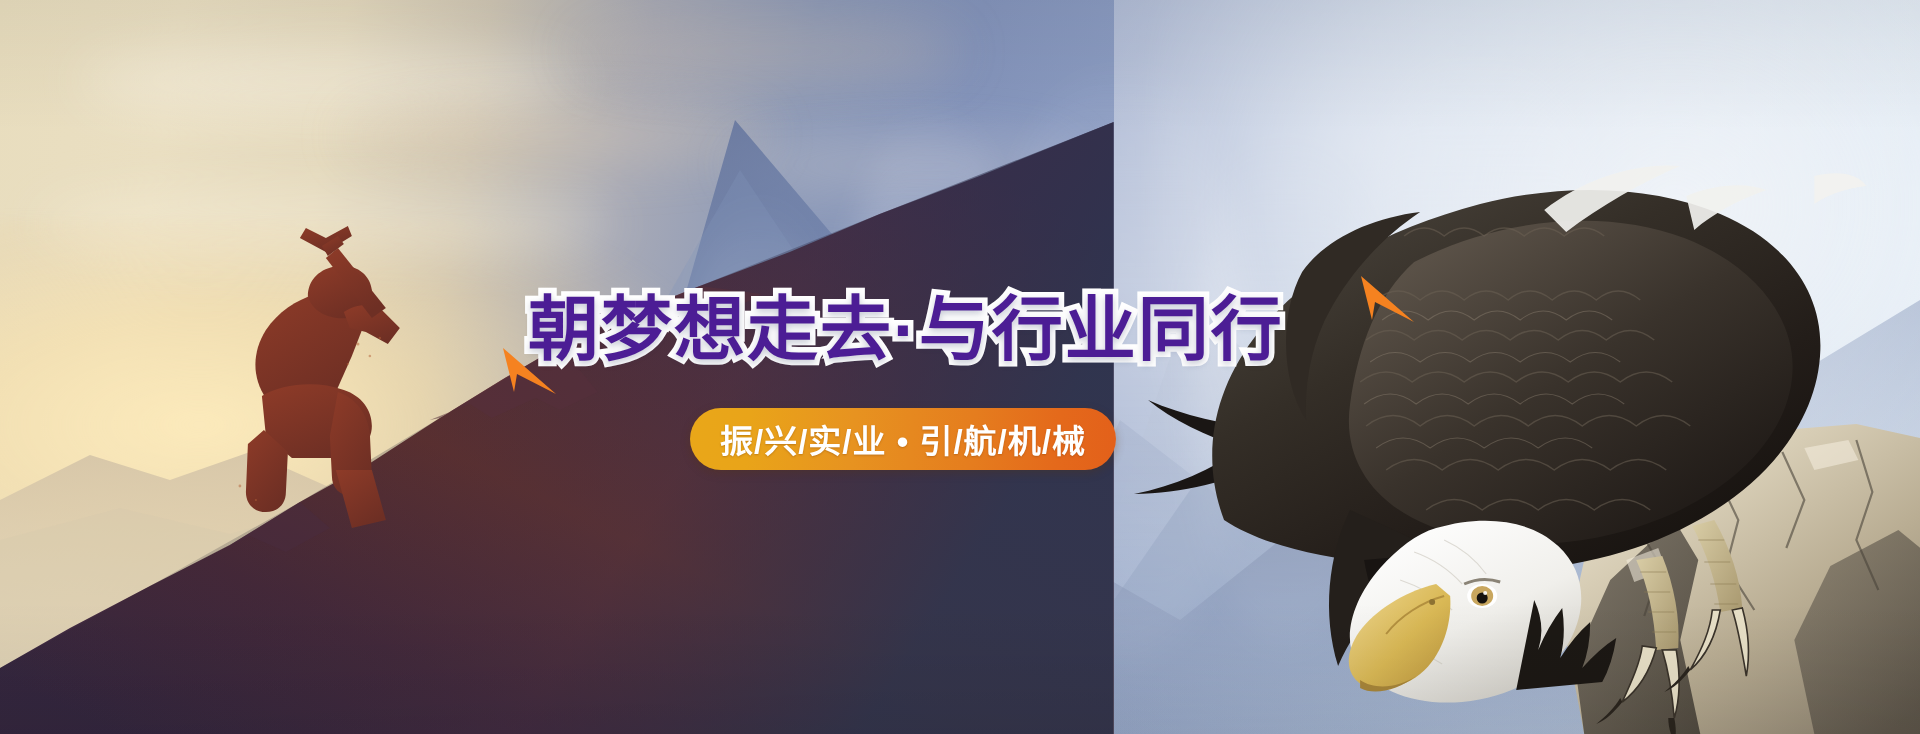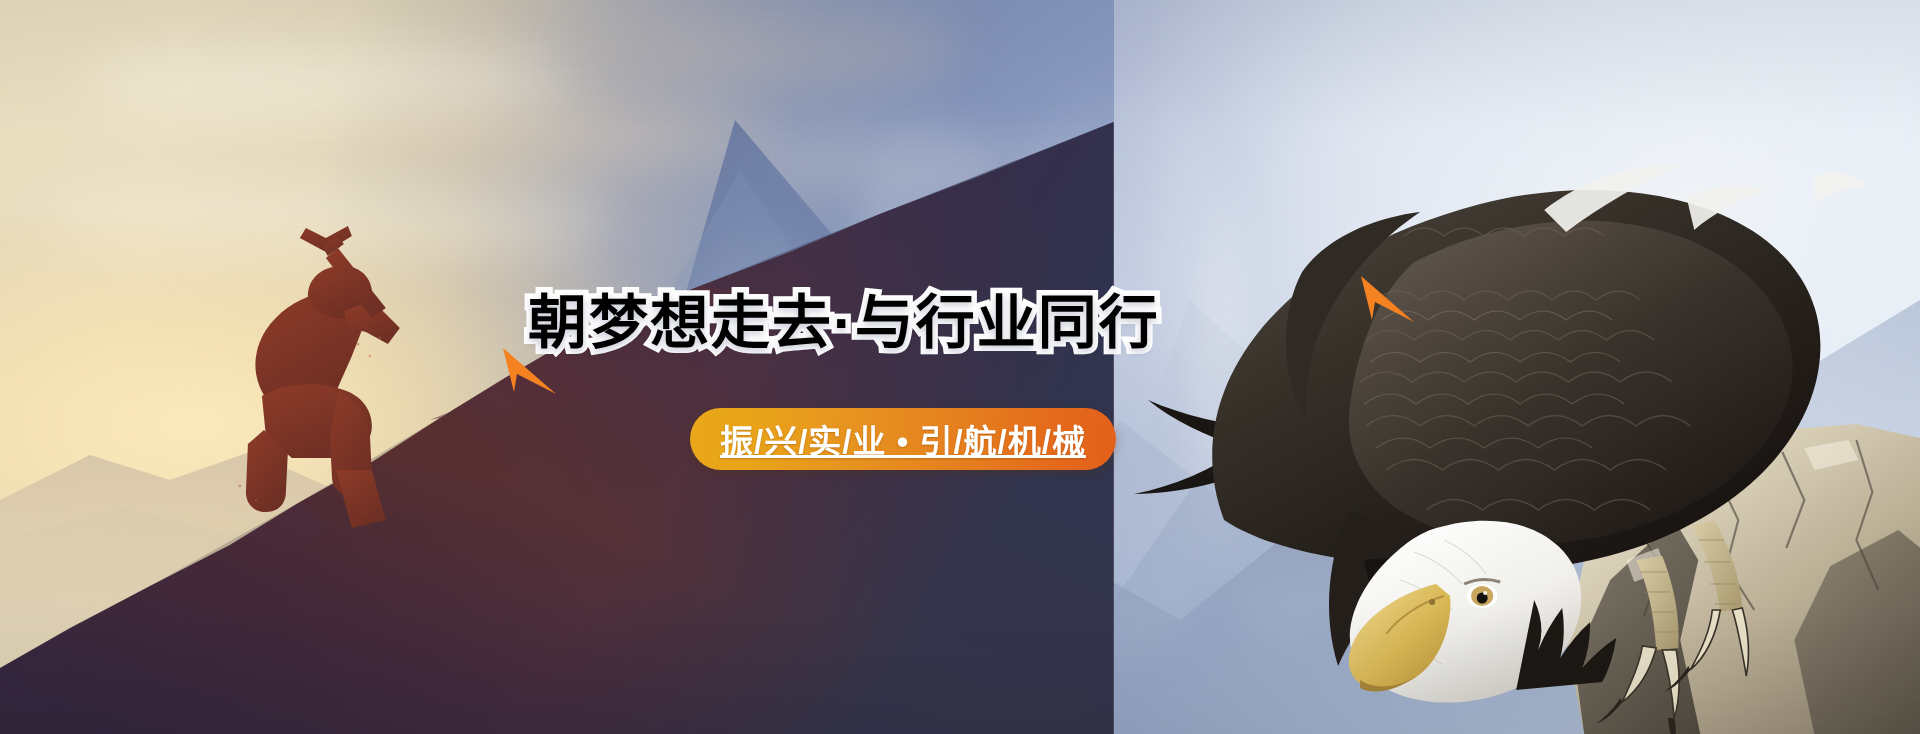--- a/index.html
+++ b/index.html
@@ -112,26 +112,26 @@
   .hero-copy{
     position:absolute;
     left:500px; top:278px;
     width:920px; height:200px;
   }
 
   .headline{
     position:absolute;
     left:28px; top:14px;
     margin:0;
-    font-size:59px;
+    font-size:71px;
     line-height:1.08;
     font-weight:700;
     letter-spacing:2px;
     white-space:nowrap;
-    color:#000000;
+    color:#4c1d95;
     -webkit-text-stroke:11px #ffffff;
     paint-order:stroke fill;
     text-shadow:0 3px 7px rgba(40,55,95,0.28);
   }
 
   .subpill{
     position:absolute;
     left:190px; top:130px;
     height:62px;
     padding:0 30px;
@@ -142,21 +142,20 @@
     background:linear-gradient(95deg,#e9a719 0%,#e9a419 14%,#e79320 38%,#e57d1e 66%,#e4691b 86%,#e3601a 100%);
     box-shadow:0 3px 10px rgba(90,50,10,0.30);
   }
   .subpill-text{
     color:#ffffff;
     font-size:33px;
     font-weight:700;
     letter-spacing:1px;
     white-space:nowrap;
     text-shadow:0 1px 2px rgba(120,60,10,0.35);
-    text-decoration:underline;
   }
 
   
   .chev{position:absolute; width:56px; height:54px;}
   .chev svg{width:100%; height:100%; display:block; overflow:visible;}
   .chev.tr{left:858px; top:-4px;}
   .chev.bl{left:0px;   top:68px;}
 </style>
 </head>
 <body>

